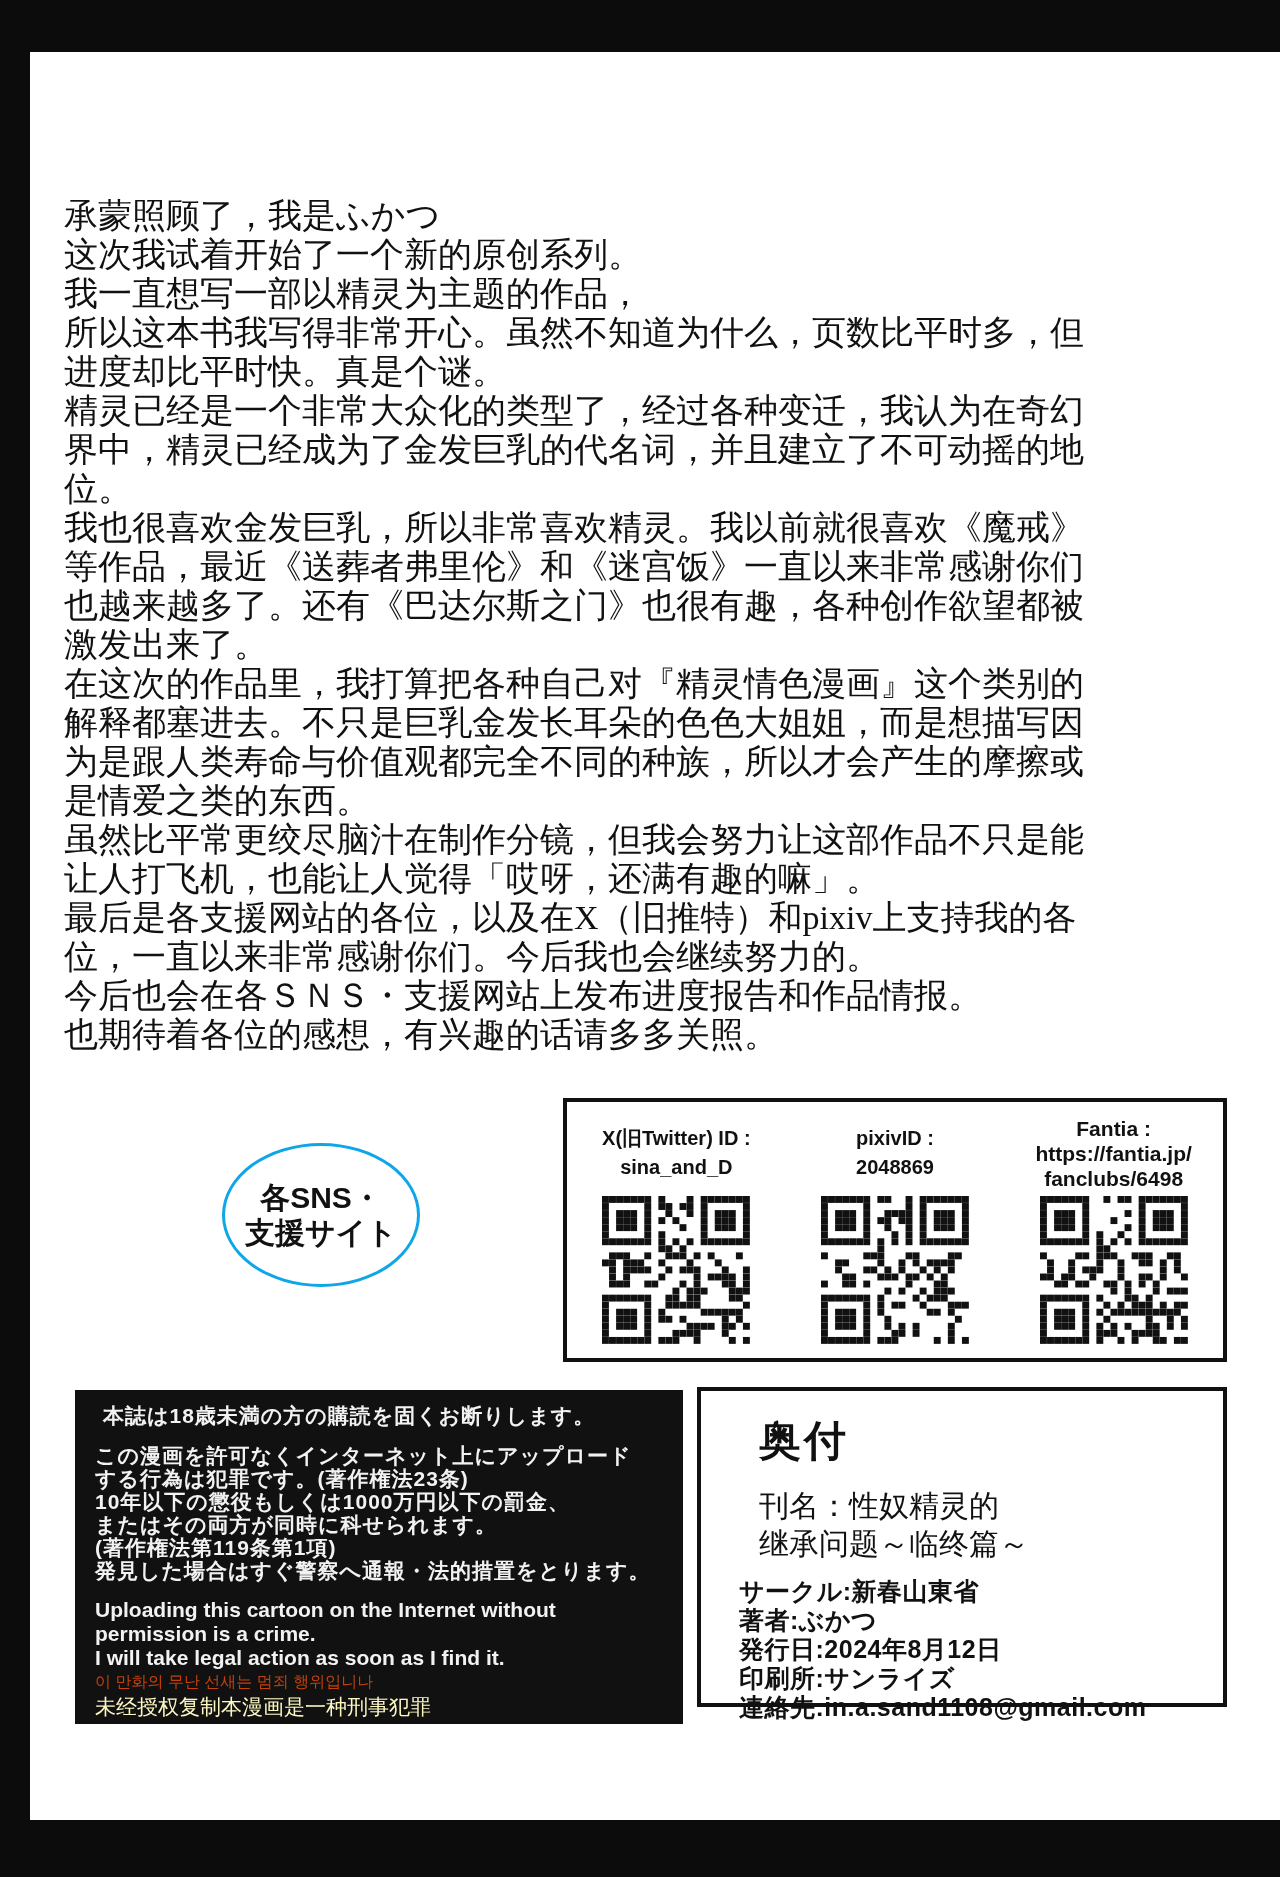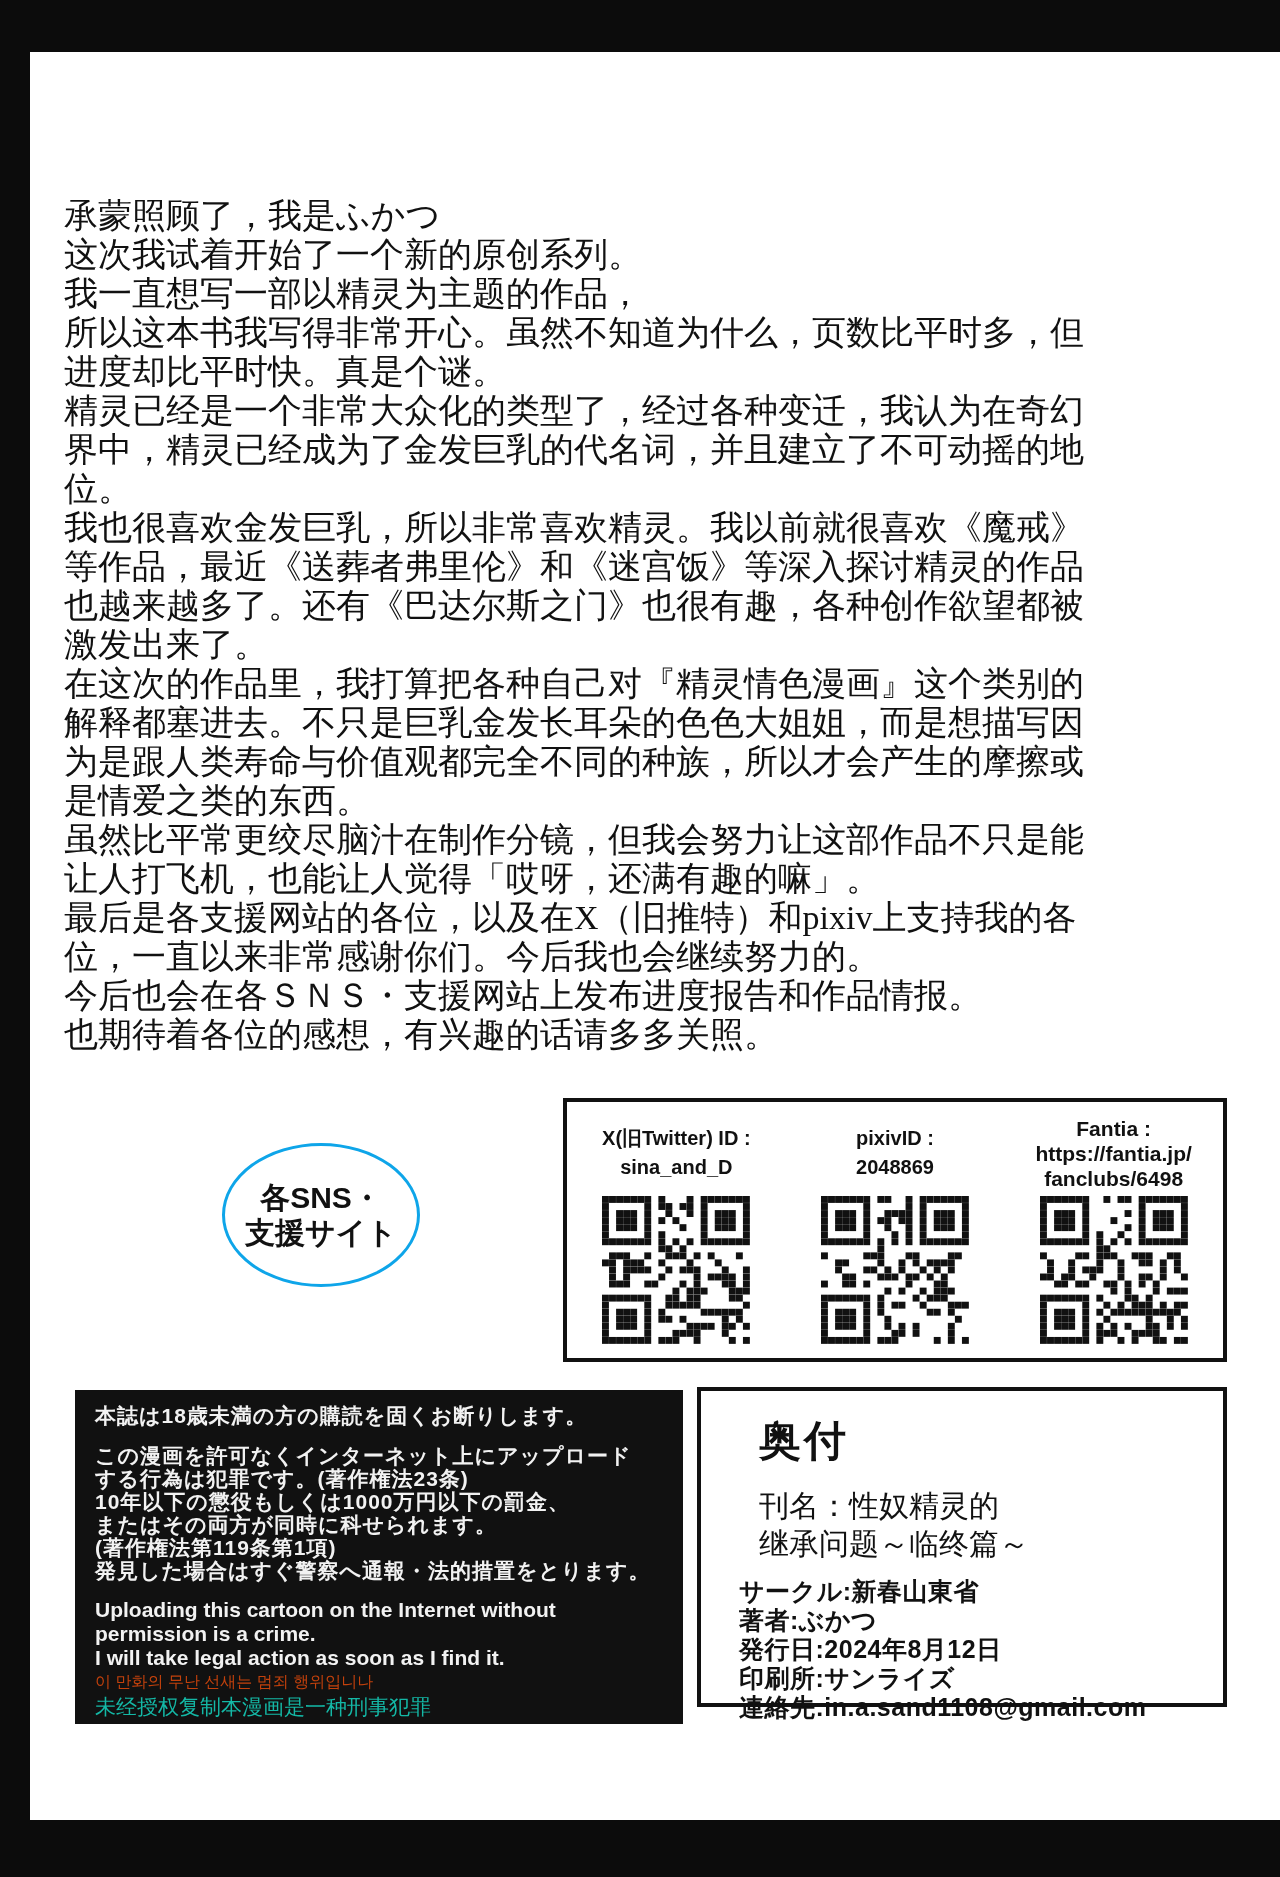--- a/index.html
+++ b/index.html
@@ -54,25 +54,25 @@
   }
   .qr-col:nth-child(3) .qr-label{font-size:21px;line-height:25px;}
   .qr-code{margin-top:4px;}
 
   .warning-box{
     position:absolute;left:75px;top:1390px;width:608px;height:334px;
     background:#111;color:#f2f2f2;box-sizing:border-box;
     padding:14px 20px;
     font-family:"Liberation Sans","DejaVu Sans",sans-serif;
   }
-  .warning-box .w-jp-bold{font-size:21px;line-height:24px;font-weight:bold;letter-spacing:1px;}
+  .warning-box .w-jp-bold{font-size:21px;line-height:24px;font-weight:bold;letter-spacing:1px;margin-left:8px;}
   .warning-box .w-jp{font-size:21px;line-height:23px;font-weight:bold;letter-spacing:1px;}
   .warning-box .w-en{font-size:21px;line-height:24px;font-weight:bold;}
   .warning-box .w-kr{font-size:16px;line-height:24px;color:#c2410c;}
-  .warning-box .w-zh{font-size:21px;line-height:26px;font-family:"Liberation Serif","DejaVu Serif",serif;color:#14b8a6;}
+  .warning-box .w-zh{font-size:21px;line-height:26px;font-family:"Liberation Serif","DejaVu Serif",serif;color:#fef9c3;}
   .warning-box .w-gap{height:16px;}
 
   .colophon{
     position:absolute;left:697px;top:1387px;width:530px;height:320px;
     border:4px solid #111;background:#fff;box-sizing:border-box;
   }
   .colophon-title{
     position:absolute;left:58px;top:22px;
     font-family:"Liberation Sans","DejaVu Sans",sans-serif;
     font-weight:bold;font-size:42px;letter-spacing:3px;
@@ -100,21 +100,21 @@
   <div class="body-text" id="body-lines">
       <div class="line">承蒙照顾了，我是ふかつ</div>
       <div class="line">这次我试着开始了一个新的原创系列。</div>
       <div class="line">我一直想写一部以精灵为主题的作品，</div>
       <div class="line">所以这本书我写得非常开心。虽然不知道为什么，页数比平时多，但</div>
       <div class="line">进度却比平时快。真是个谜。</div>
       <div class="line">精灵已经是一个非常大众化的类型了，经过各种变迁，我认为在奇幻</div>
       <div class="line">界中，精灵已经成为了金发巨乳的代名词，并且建立了不可动摇的地</div>
       <div class="line">位。</div>
       <div class="line">我也很喜欢金发巨乳，所以非常喜欢精灵。我以前就很喜欢《魔戒》</div>
-      <div class="line">等作品，最近《送葬者弗里伦》和《迷宫饭》等深入探讨精灵的作品</div>
+      <div class="line">等作品，最近《送葬者弗里伦》和《迷宫饭》一直以来非常感谢你们</div>
       <div class="line">也越来越多了。还有《巴达尔斯之门》也很有趣，各种创作欲望都被</div>
       <div class="line">激发出来了。</div>
       <div class="line">在这次的作品里，我打算把各种自己对『精灵情色漫画』这个类别的</div>
       <div class="line">解释都塞进去。不只是巨乳金发长耳朵的色色大姐姐，而是想描写因</div>
       <div class="line">为是跟人类寿命与价值观都完全不同的种族，所以才会产生的摩擦或</div>
       <div class="line">是情爱之类的东西。</div>
       <div class="line">虽然比平常更绞尽脑汁在制作分镜，但我会努力让这部作品不只是能</div>
       <div class="line">让人打飞机，也能让人觉得「哎呀，还满有趣的嘛」。</div>
       <div class="line">最后是各支援网站的各位，以及在X（旧推特）和pixiv上支持我的各</div>
       <div class="line">位，一直以来非常感谢你们。今后我也会继续努力的。</div>

